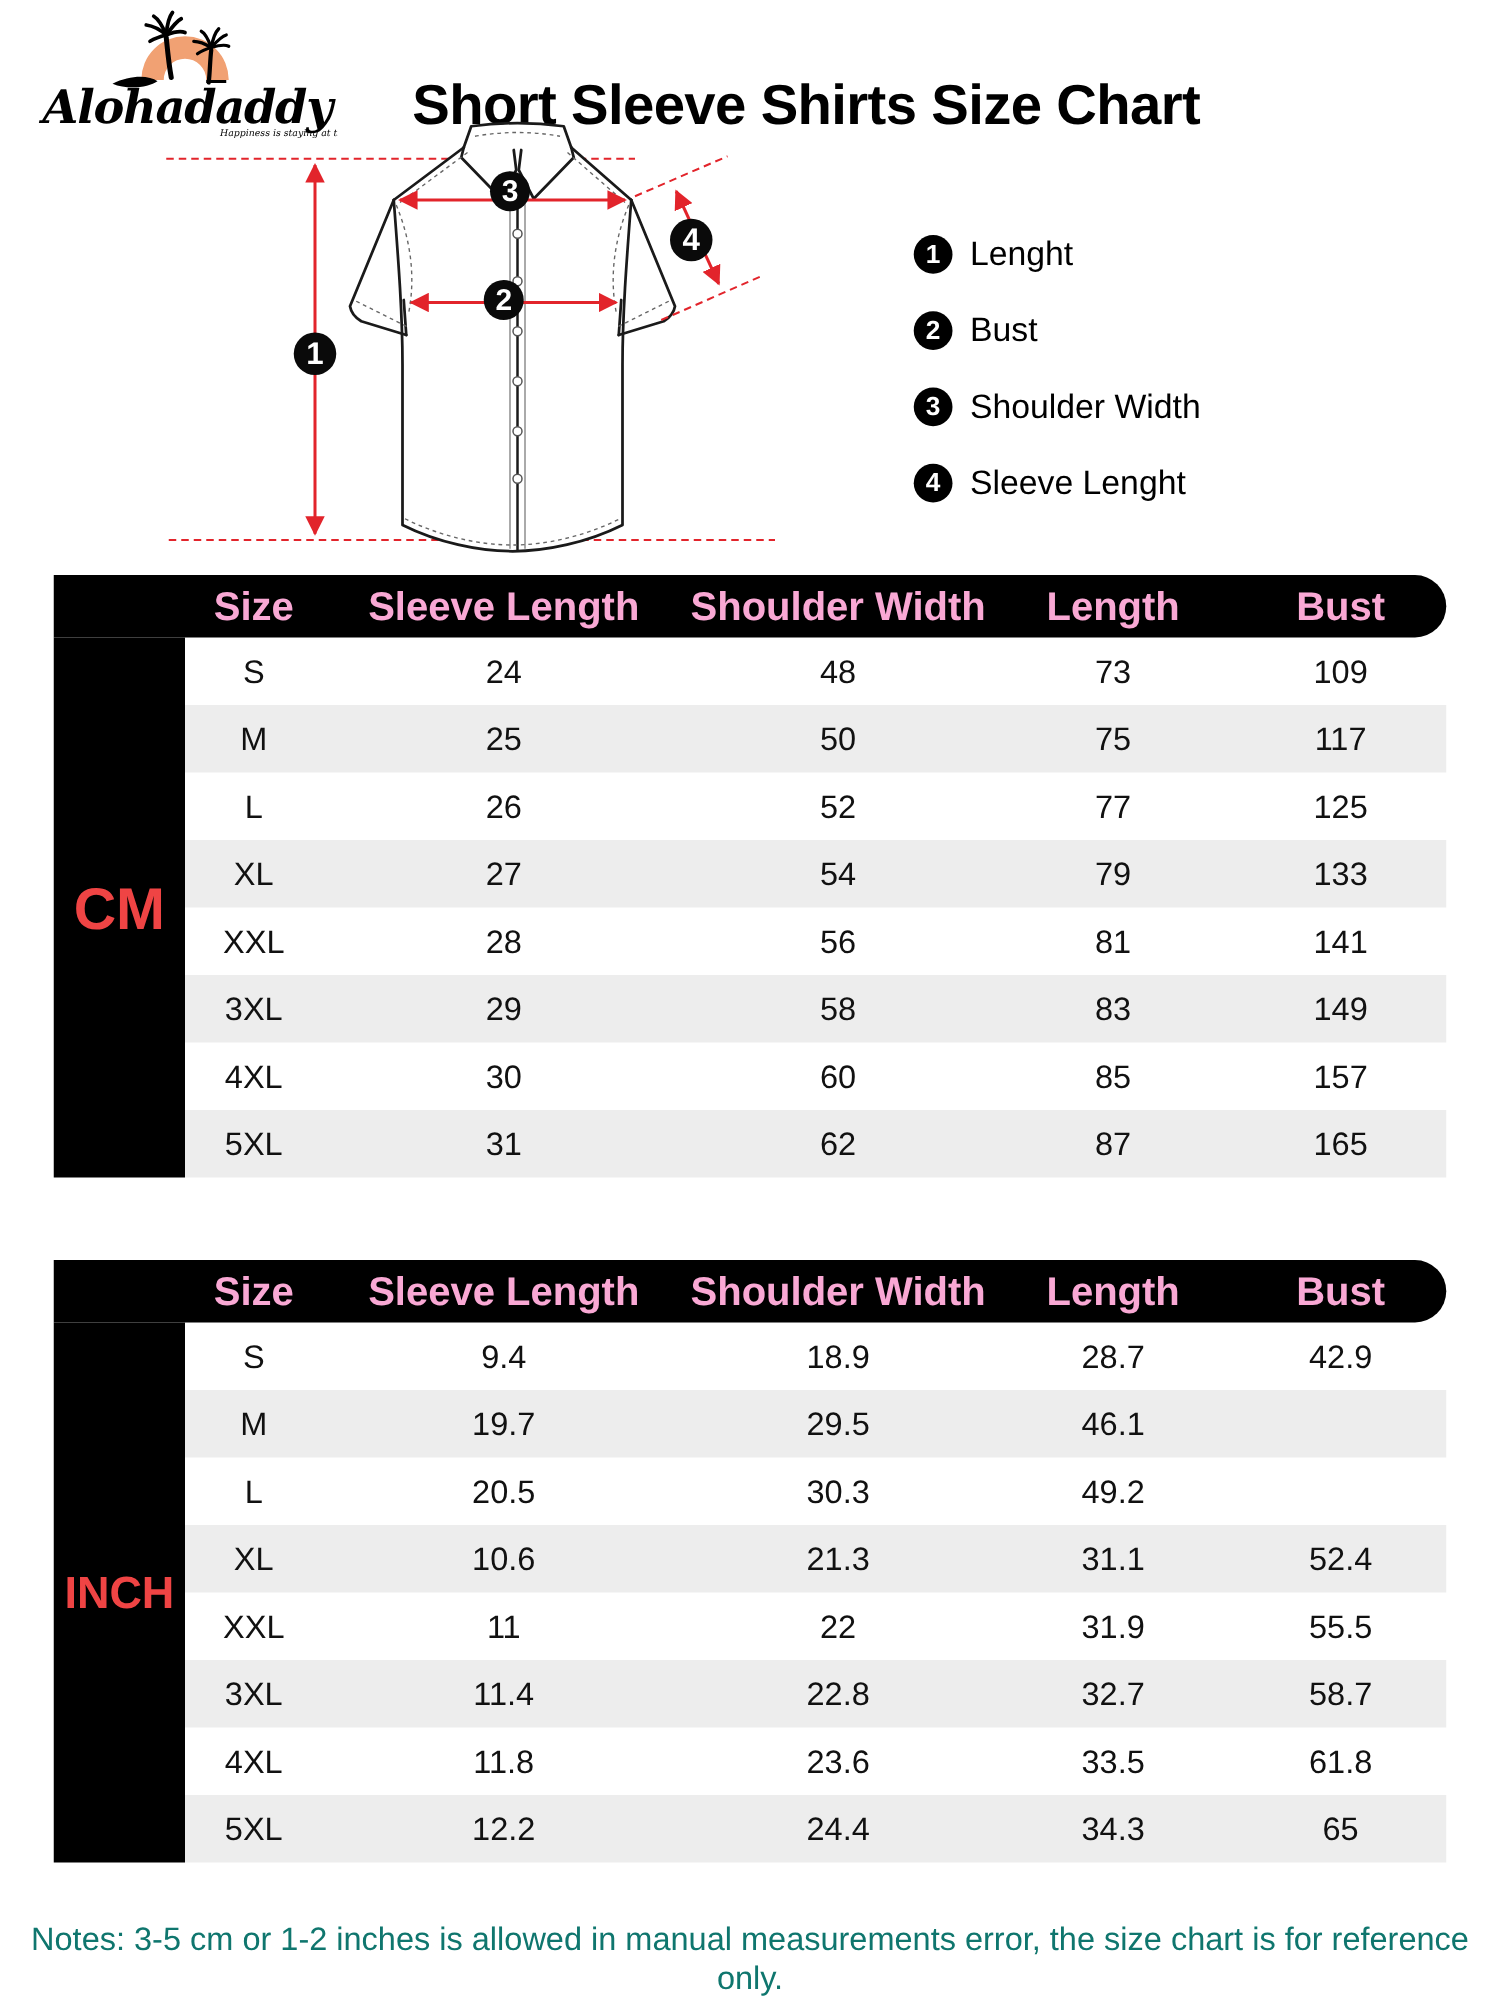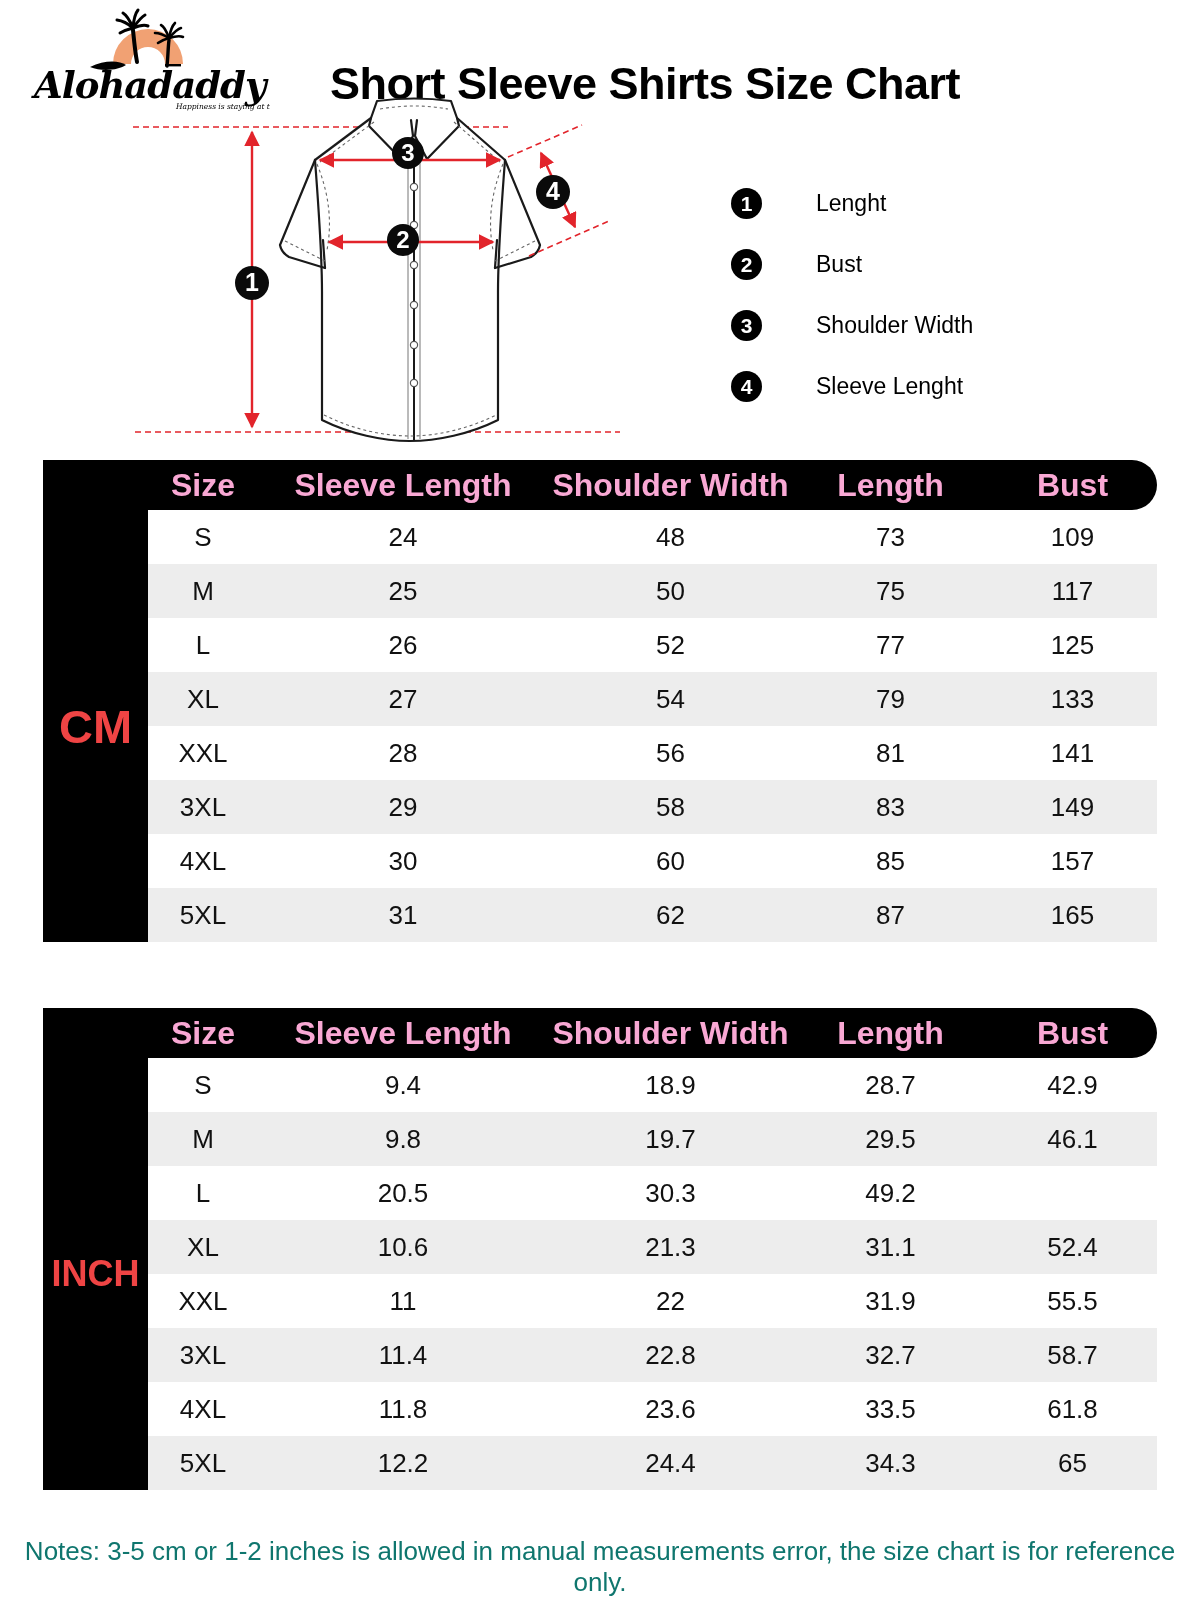--- a/index.html
+++ b/index.html
@@ -12,21 +12,21 @@
          font-size:45px;font-weight:700;letter-spacing:-0.5px;margin-top:28px;}
 
   
   .diagram{position:absolute;left:88px;top:82px;}
 
   
   .legend{position:absolute;left:731px;top:188px;}
   .legend-item{display:flex;align-items:center;gap:14px;height:31px;margin-bottom:30px;}
   .legend-badge{width:31px;height:31px;border-radius:50%;background:#000;color:#fff;
                 font-weight:700;font-size:21px;display:flex;align-items:center;justify-content:center;flex:0 0 31px;}
-  .legend-label{font-size:23px;margin-left:40px;}
+  .legend-label{font-size:27px;}
 
   
   .size-table{position:absolute;left:43px;width:1114px;}
   #cm-table{top:460px;}
   #inch-table{top:1008px;}
   .thead{display:grid;grid-template-columns:105px 110px 290px 245px 195px 169px;height:50px;
          background:#000;border-radius:0 28px 28px 0;align-items:center;}
   .th{color:#f9a8d4;font-weight:700;font-size:32px;text-align:center;}
   .tbody{display:flex;}
   .unit{width:105px;background:#000;color:#ef4444;font-weight:700;
@@ -266,21 +266,20 @@
       <div class="rows">
           <div class="trow">
             <div class="td">S</div>
             <div class="td">9.4</div>
             <div class="td">18.9</div>
             <div class="td">28.7</div>
             <div class="td">42.9</div>
           </div>
           <div class="trow">
             <div class="td">M</div>
-            <div class="td">9.8</div>
             <div class="td">19.7</div>
             <div class="td">29.5</div>
             <div class="td">46.1</div>
           </div>
           <div class="trow">
             <div class="td">L</div>
             <div class="td">20.5</div>
             <div class="td">30.3</div>
             <div class="td">49.2</div>
           </div>

